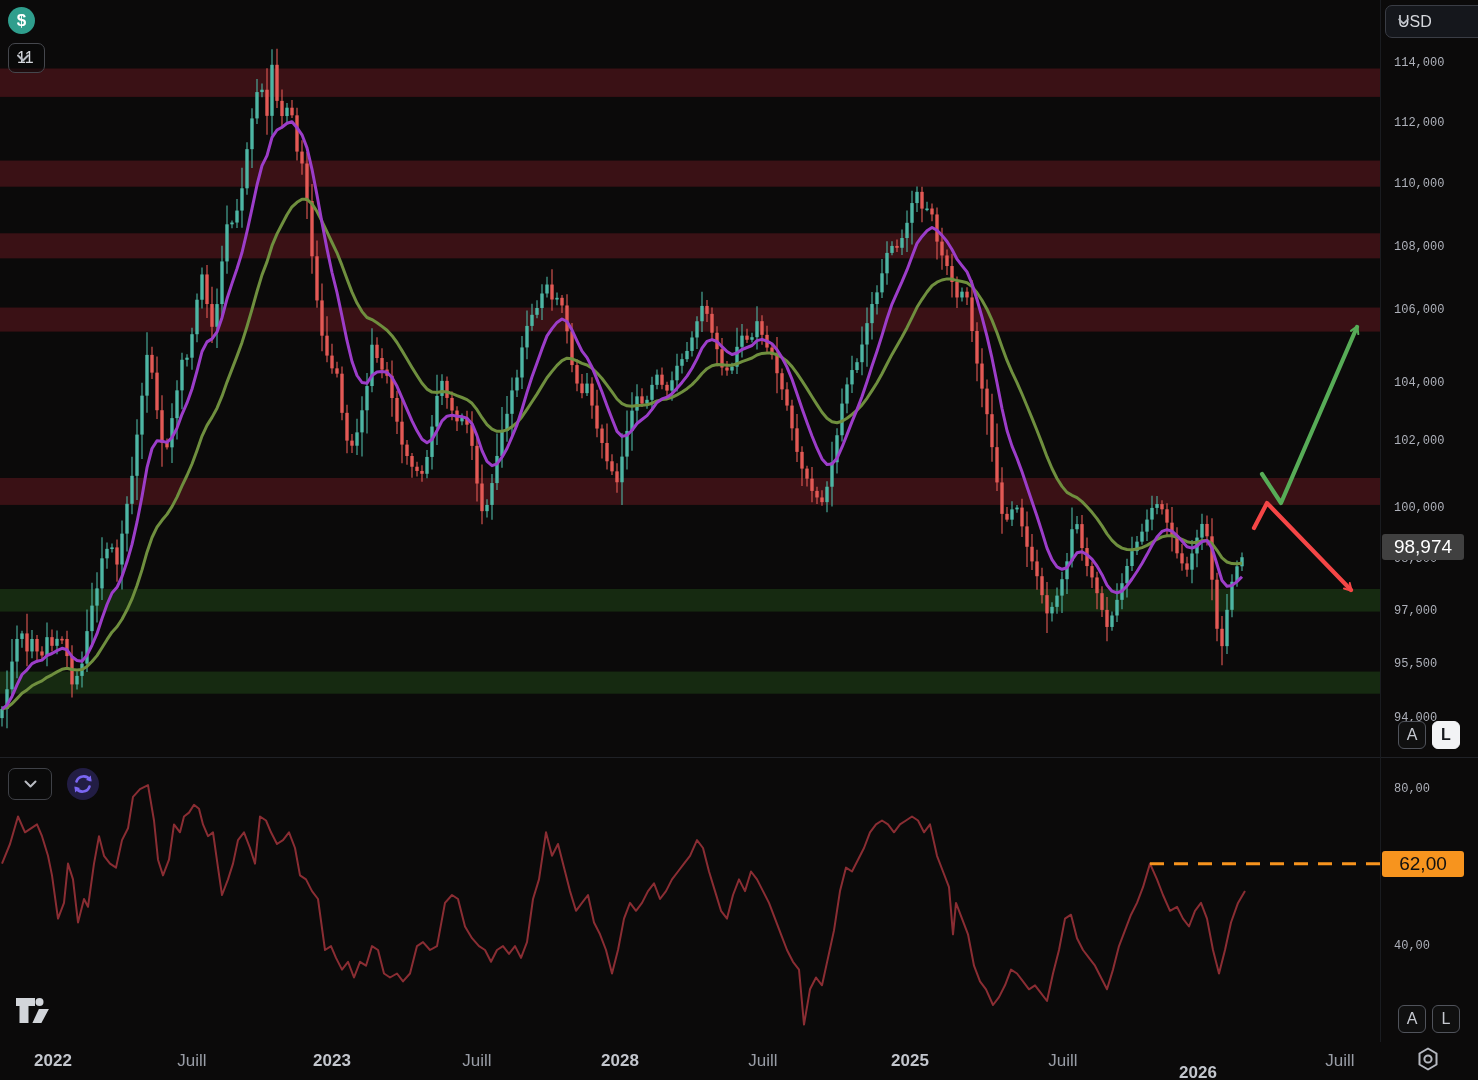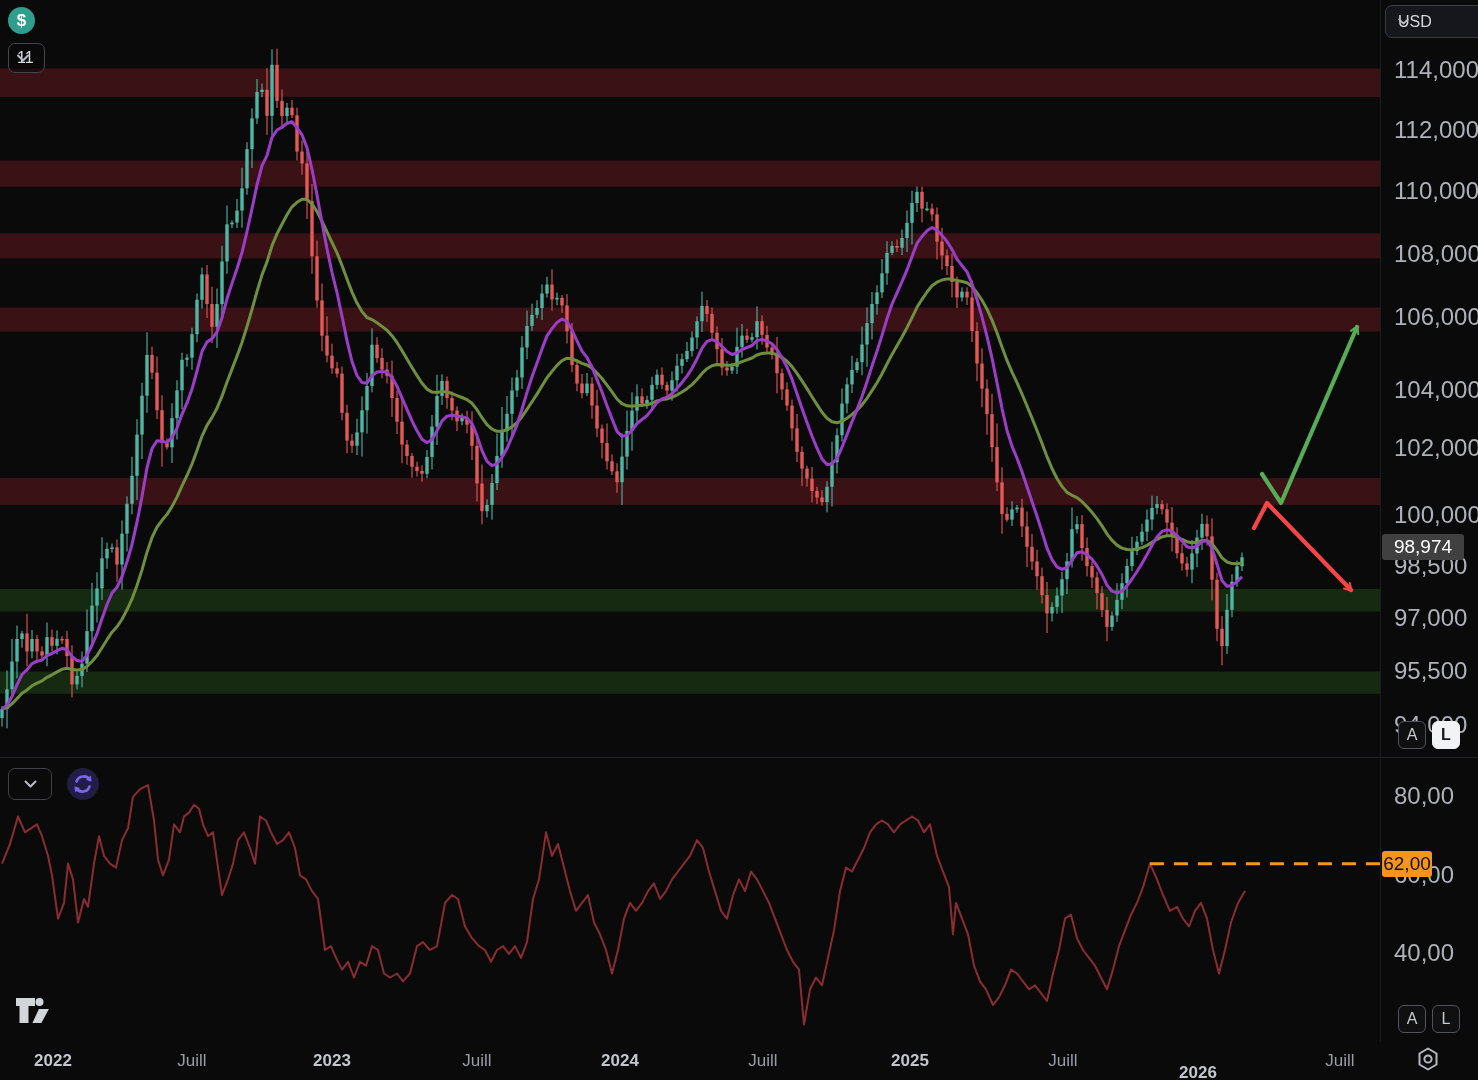--- a/index.html
+++ b/index.html
@@ -12,25 +12,25 @@
     color:#fff;font-weight:700;font-size:17px;display:flex;align-items:center;justify-content:center;}
   #symbol-title{left:43px;top:8px;font-size:20px;font-weight:600;color:#d7d9de;letter-spacing:.2px;}
   #legend-pill{left:8px;top:43px;height:28px;padding:0 10px 0 8px;border:1px solid #45474d;border-radius:7px;
     display:flex;align-items:center;gap:7px;color:#d6d8dd;font-size:16px;background:rgba(10,10,10,.55);cursor:pointer;}
   #currency-btn{left:1385px;top:5px;width:88px;height:31px;background:#15171c;border:1px solid #3a3d45;border-radius:7px;
     display:flex;align-items:center;justify-content:space-between;padding:0 10px 0 12px;color:#d6d8dd;font-size:16px;cursor:pointer;}
   .chev{stroke:#b9bcc3;stroke-width:2;fill:none;stroke-linecap:round;stroke-linejoin:round;}
   
   #price-scale{left:1380px;top:0;width:98px;height:758px;z-index:4;}
   #rsi-scale{left:1380px;top:758px;width:98px;height:284px;z-index:4;}
-  .ptick{position:absolute;left:14px;color:#aeb1ba;font-size:24px;white-space:nowrap;}
+  .ptick{position:absolute;left:14px;color:#aeb1ba;font-size:12px;white-space:nowrap;font-family:Liberation Mono, monospace;}
   .axis-label{position:absolute;left:2px;width:82px;height:26px;border-radius:3px;display:flex;align-items:center;
     justify-content:center;font-size:19px;z-index:3;}
   #last-price-label{background:#404040;color:#ffffff;}
-  #rsi-level-label{background:#f7941e;color:#111111;font-weight:500;width:50px;}
+  #rsi-level-label{background:#f7941e;color:#111111;font-weight:500;width:82px;}
   .sq-btn{position:absolute;width:26px;height:26px;border-radius:6px;border:1px solid #50535b;background:#101010;
     color:#c6c9d0;font-size:16px;display:flex;align-items:center;justify-content:center;cursor:pointer;z-index:4;}
   .sq-btn.active{background:#f2f3f5;color:#15171c;border-color:#f2f3f5;font-weight:600;}
   
   .hline{position:absolute;left:0;width:1478px;height:1px;background:#1f2126;z-index:2;}
   .vline{position:absolute;top:0;width:1px;height:1042px;background:#1a1c20;z-index:2;}
   
   #rsi-collapse{left:8px;top:768px;width:42px;height:30px;border:1px solid #3f4147;border-radius:7px;
      display:flex;align-items:center;justify-content:center;background:rgba(10,10,10,.4);cursor:pointer;}
   #rsi-refresh{left:66px;top:767px;width:34px;height:34px;cursor:pointer;}
@@ -640,20 +640,20 @@
 
   <div id="time-axis">
     <svg id="settings-icon" width="28" height="28" viewBox="0 0 28 28">
       <polygon points="14,3.5 22.5,8.5 22.5,19.5 14,24.5 5.5,19.5 5.5,8.5" fill="none" stroke="#b5b8c0" stroke-width="2" stroke-linejoin="round"></polygon>
       <circle cx="14" cy="14" r="3.6" fill="none" stroke="#b5b8c0" stroke-width="2"></circle>
     </svg>
   <div class="ttick major" style="left: 53px; text-align: right;">2022</div>
       <div class="ttick minor" style="left: 192px;">Juill</div>
       <div class="ttick major" style="left: 332px;">2023</div>
       <div class="ttick minor" style="left: 477px;">Juill</div>
-      <div class="ttick major" style="left: 620px;">2024</div>
+      <div class="ttick major" style="left: 620px;">2028</div>
       <div class="ttick minor" style="left: 763px;">Juill</div>
       <div class="ttick major" style="left: 910px;">2025</div>
       <div class="ttick minor" style="left: 1063px;">Juill</div>
       <div class="ttick major" style="left: 1198px; margin-top: 12px;">2026</div>
       <div class="ttick minor" style="left: 1340px;">Juill</div>
     </div>
 </div>
 
 </body></html>

